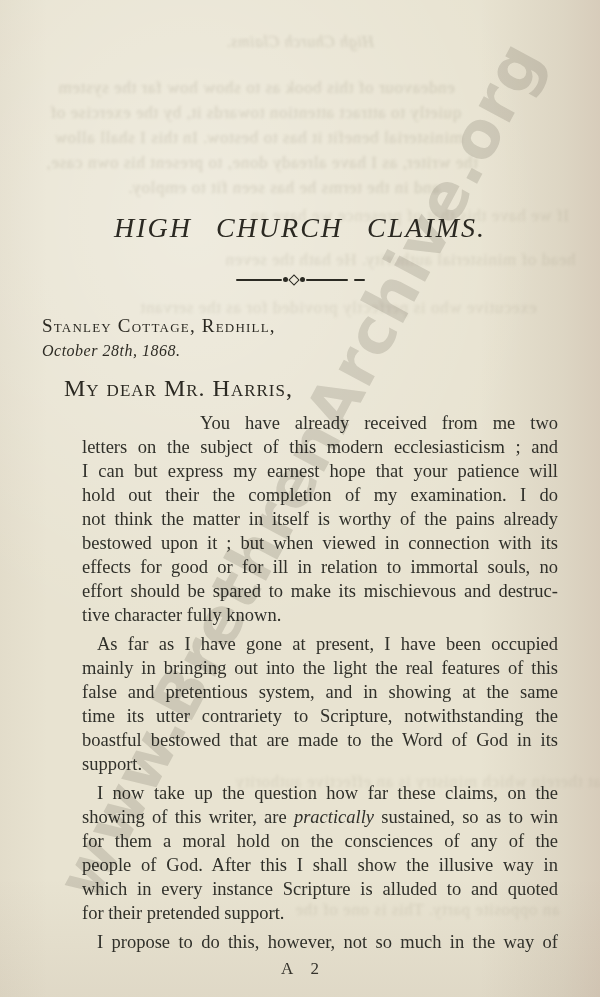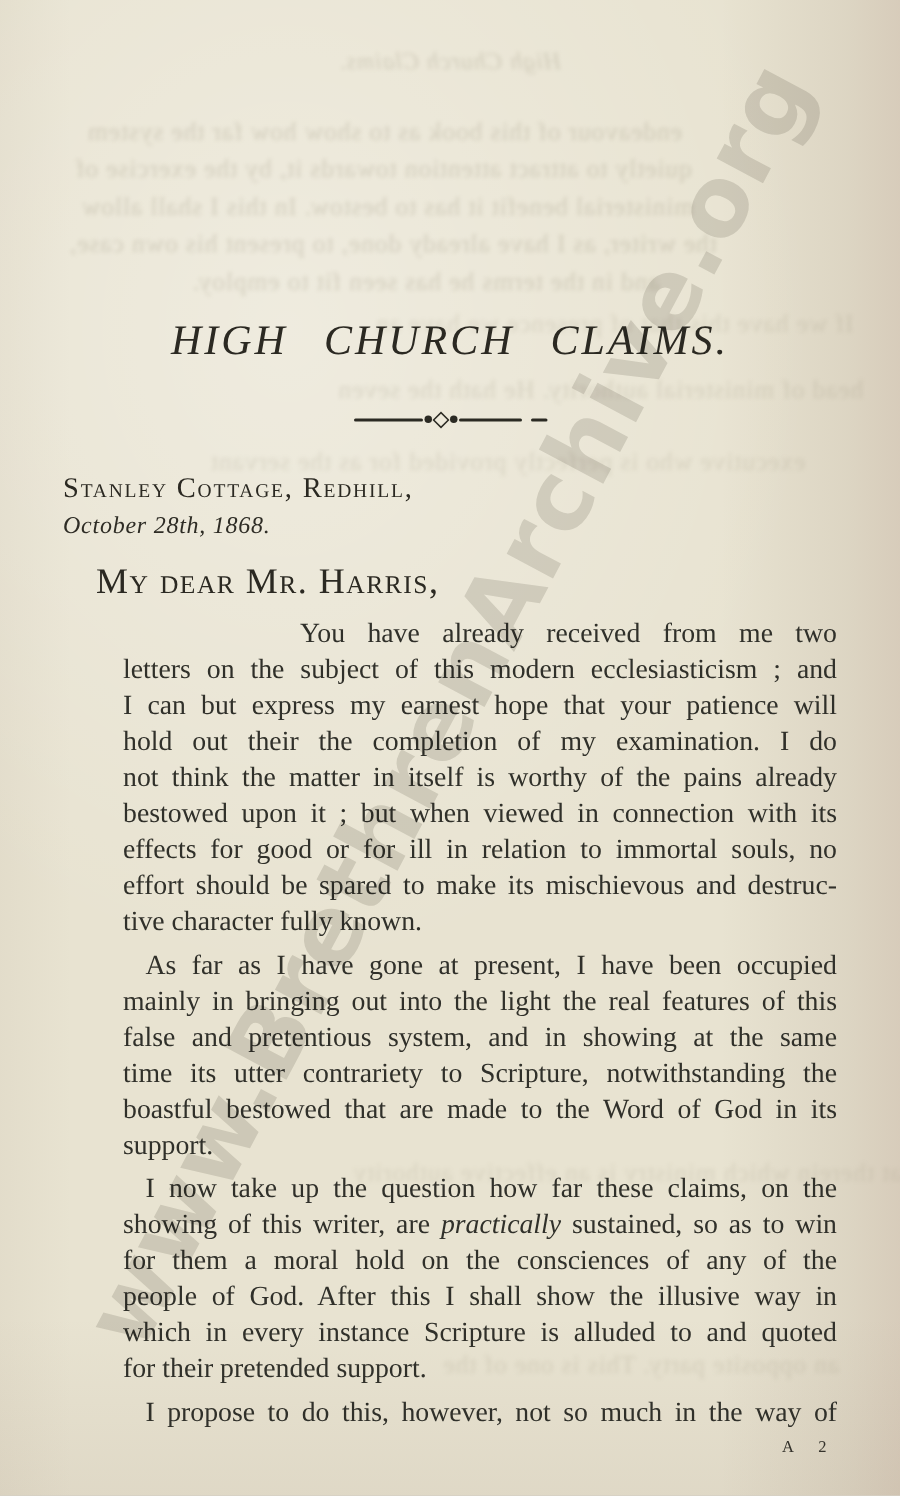--- a/index.html
+++ b/index.html
@@ -76,21 +76,21 @@
   .line{
     line-height:24px;height:24px;overflow:visible;
     text-align:justify;text-align-last:justify;
   }
   .line.last{text-align-last:left;}
   .line.open-indent{padding-left:118px;}
   .line.para-indent{padding-left:15px;}
   .em-word{font-style:italic;}
 
   .sig-mark{
-    margin-top:1px;text-align:right;font-size:11px;letter-spacing:7px;
+    margin-top:1px;text-align:center;font-size:17px;letter-spacing:7px;
     color:#35332c;padding-left:7px;font-family:Liberation Serif, serif; 
   }
 </style>
 </head>
 <body>
 
 <div class="page">
 
   <div class="ghost-layer">
     <div class="ghost">High Church Claims.</div>

